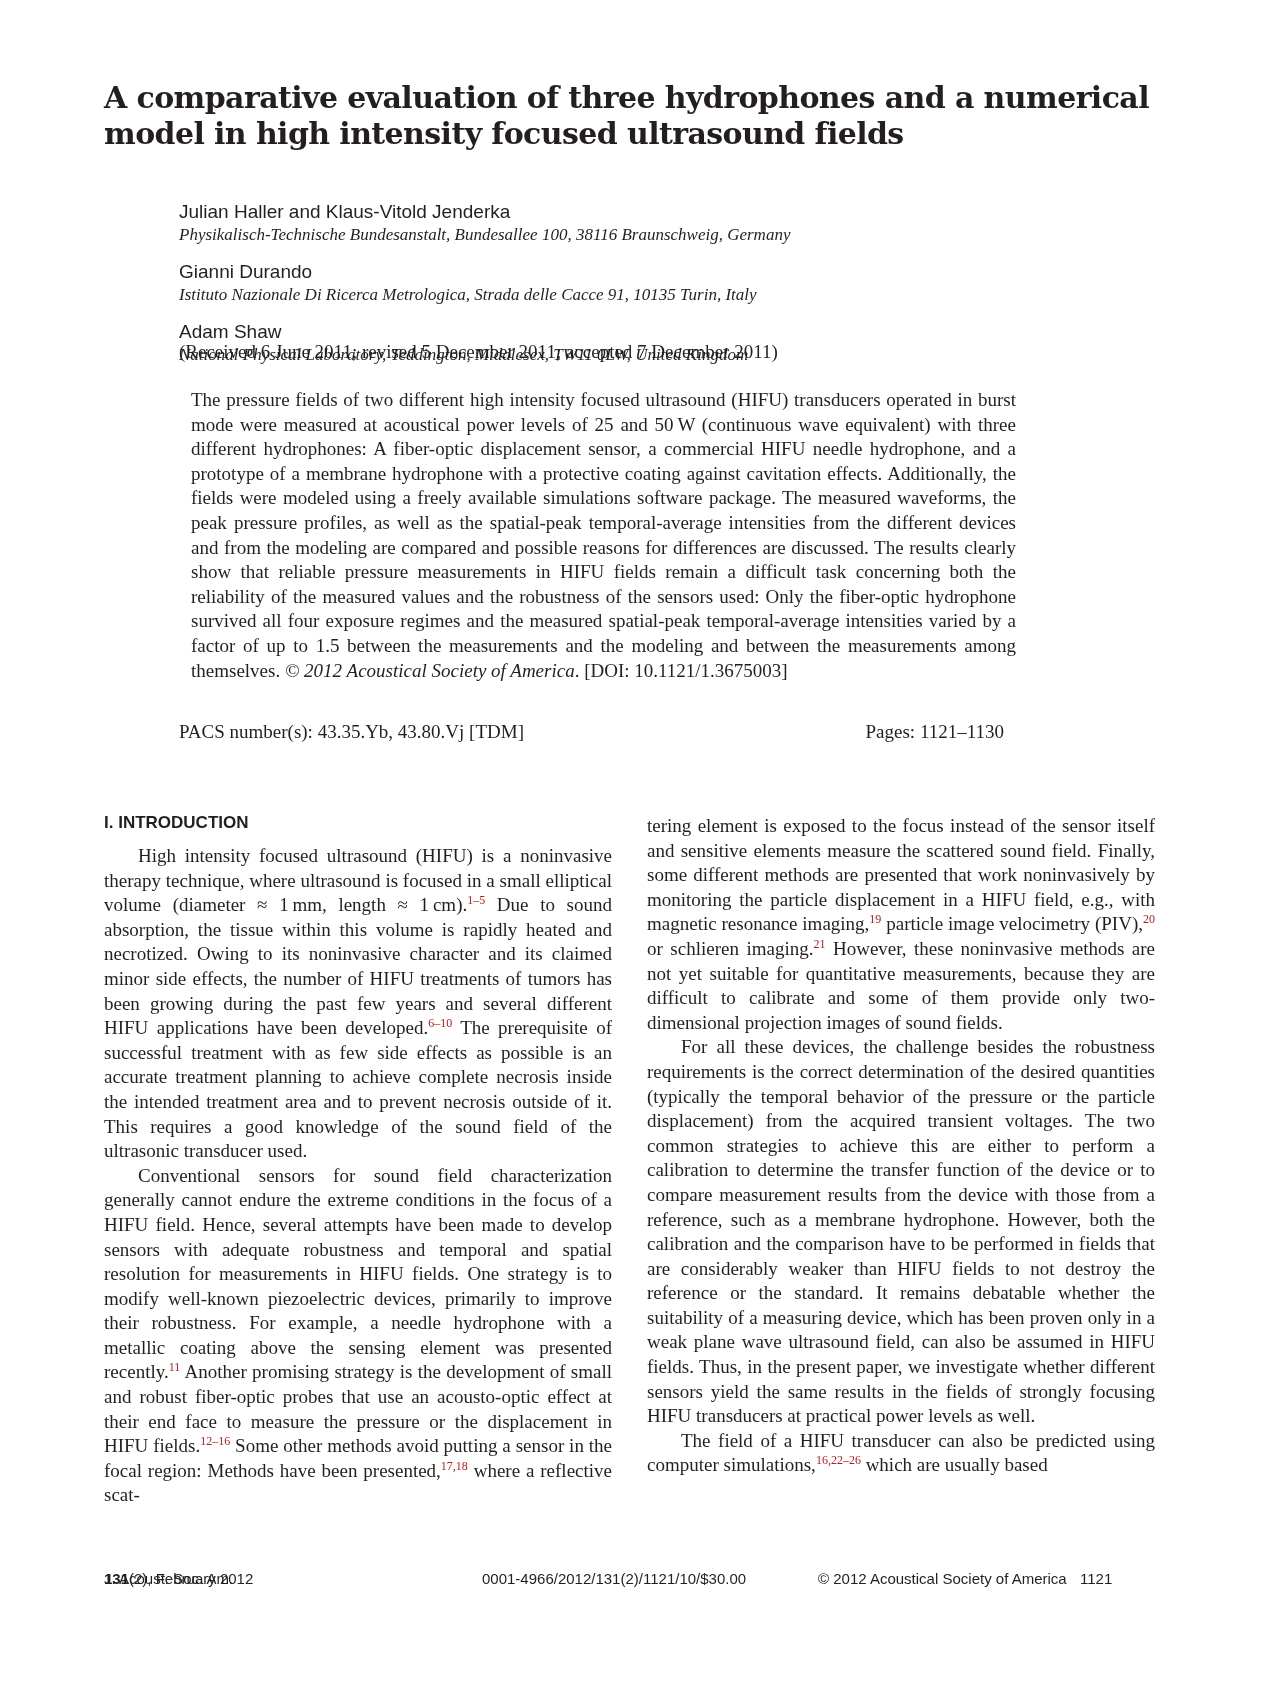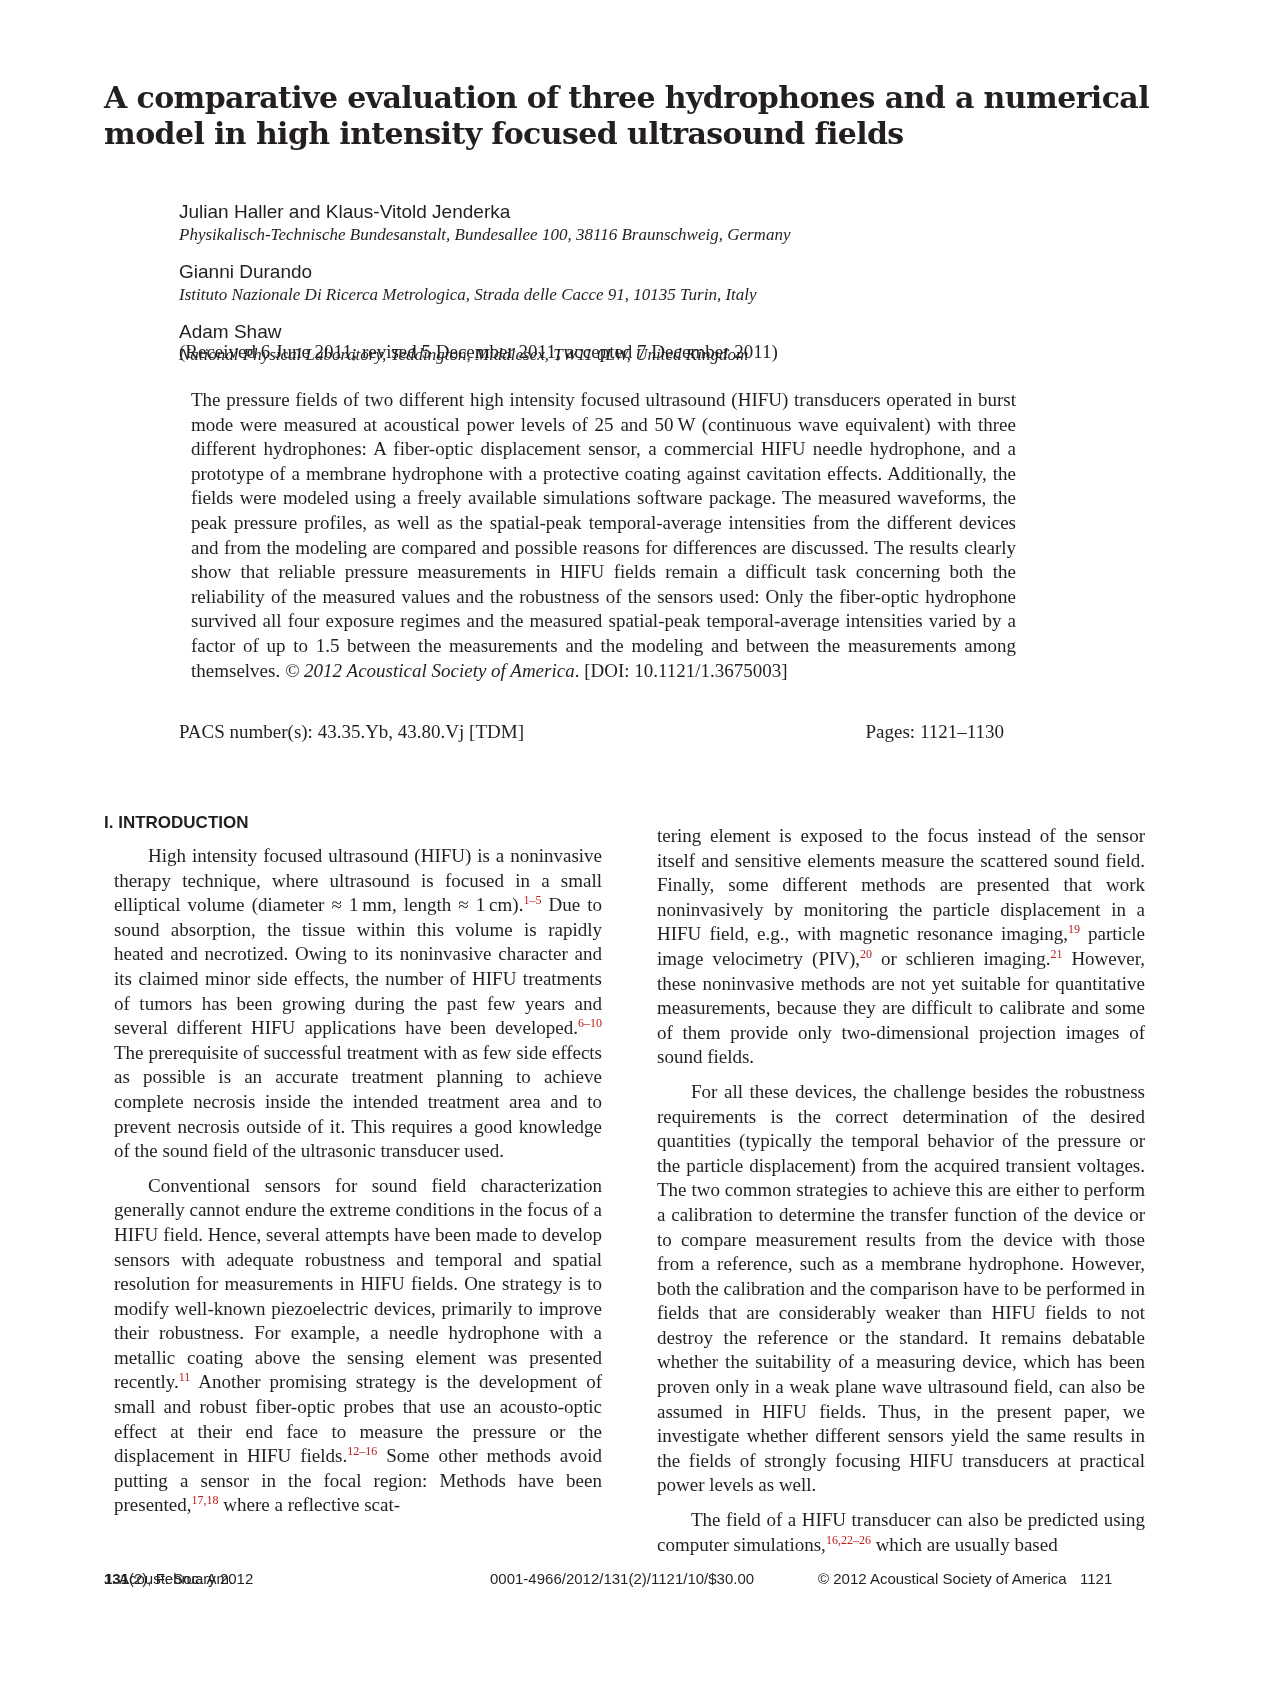--- a/index.html
+++ b/index.html
@@ -19,21 +19,21 @@
     font-family: "Liberation Serif", serif; font-size: 19px; line-height: 24.6px;
     text-align: justify; margin: 0;
   }
   .abstract i { font-style: italic; }
   .pacs-row { position: absolute; left: 179px; top: 721px; width: 825px; display: flex; justify-content: space-between;
     font-family: "Liberation Serif", serif; font-size: 19px; }
   .col { position: absolute; top: 812px; width: 508px; font-family: "Liberation Serif", serif; font-size: 19px;
     line-height: 24.6px; text-align: justify; }
   .col-left { left: 104px; }
   .col-right { left: 647px; top: 814px; }
-  .col p { margin: 10px; text-indent: 34px; }
+  .col p { margin: 0; text-indent: 34px; }
   .col p.noindent { text-indent: 0; }
   .section-heading { font-family: "Liberation Sans", sans-serif; font-weight: bold; font-size: 17px; margin: 0 0 10px 0; line-height: 22px; }
   sup.ref { color: #b91c1c; font-size: 12px; line-height: 0; vertical-align: 7px; }
   .footer { position: absolute; top: 1570px; left: 104px; width: 1050px; font-family: "Liberation Sans", sans-serif; font-size: 15px; color: #231f20; }
   .footer span { position: absolute; white-space: nowrap; }
 </style>
 </head>
 <body>
 
 <h1 class="title">A comparative evaluation of three hydrophones and a numerical model in high intensity focused ultrasound fields</h1>
@@ -69,16 +69,16 @@
 </div>
 
 <div class="col col-right">
   <p class="noindent"><span>tering element is exposed to the focus instead of the sensor itself and sensitive elements measure the scattered sound field. Finally, some different methods are presented that work noninvasively by monitoring the particle displacement in a HIFU field, e.g., with magnetic resonance imaging,</span><sup class="ref">19</sup><span> particle image velocimetry (PIV),</span><sup class="ref">20</sup><span> or schlieren imaging.</span><sup class="ref">21</sup><span> However, these noninvasive methods are not yet suitable for quantitative measurements, because they are difficult to calibrate and some of them provide only two-dimensional projection images of sound fields.</span></p>
   <p>For all these devices, the challenge besides the robustness requirements is the correct determination of the desired quantities (typically the temporal behavior of the pressure or the particle displacement) from the acquired transient voltages. The two common strategies to achieve this are either to perform a calibration to determine the transfer function of the device or to compare measurement results from the device with those from a reference, such as a membrane hydrophone. However, both the calibration and the comparison have to be performed in fields that are considerably weaker than HIFU fields to not destroy the reference or the standard. It remains debatable whether the suitability of a measuring device, which has been proven only in a weak plane wave ultrasound field, can also be assumed in HIFU fields. Thus, in the present paper, we investigate whether different sensors yield the same results in the fields of strongly focusing HIFU transducers at practical power levels as well.</p>
   <p><span>The field of a HIFU transducer can also be predicted using computer simulations,</span><sup class="ref">16,22–26</sup><span> which are usually based</span></p>
 </div>
 
 <div class="footer">
   <span style="left:0;"><span>J. Acoust. Soc. Am. </span><b>131</b><span> (2), February 2012</span></span>
-  <span style="left:378px;margin-left:8px;">0001-4966/2012/131(2)/1121/10/$30.00</span>
+  <span style="left:378px;">0001-4966/2012/131(2)/1121/10/$30.00</span>
   <span style="left:714px;">© 2012 Acoustical Society of America</span>
   <span style="left:976px;">1121</span>
 </div>
 
 </body></html>

